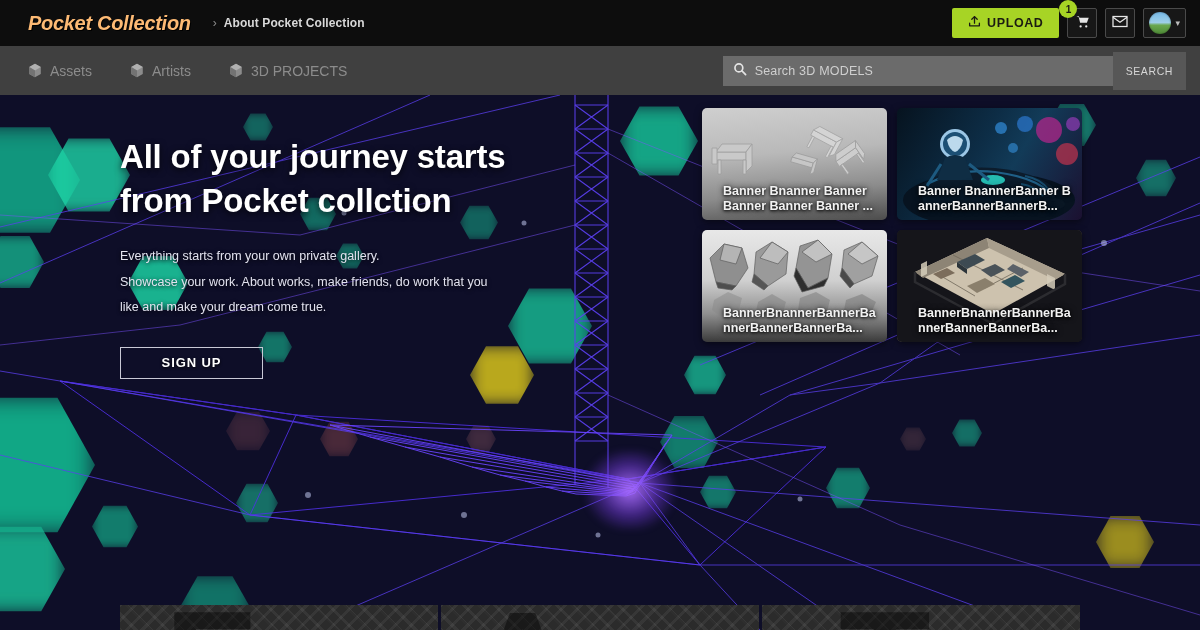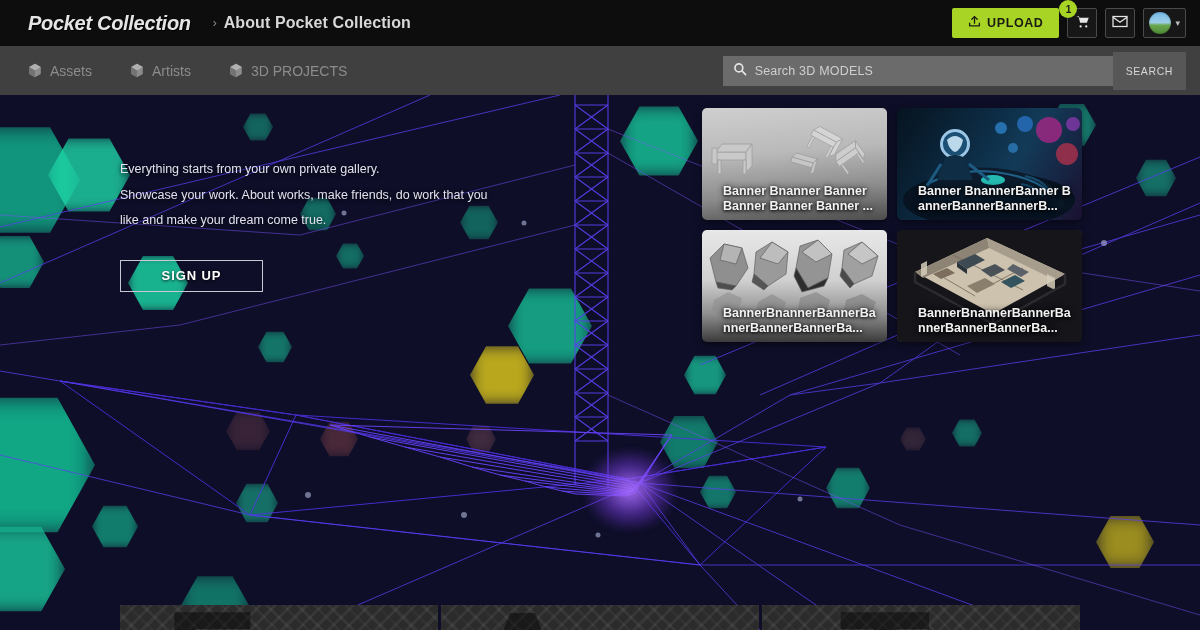--- a/index.html
+++ b/index.html
@@ -12,26 +12,26 @@
   }
   .page { position: relative; width: 1200px; height: 630px; overflow: hidden; }
 
   
   .topbar {
     position: absolute; top: 0; left: 0; width: 1200px; height: 46px;
     background: #0d0d0d; display: flex; align-items: center; z-index: 40;
   }
   .logo {
     margin-left: 28px; font-size: 20px; font-weight: bold; font-style: italic;
-    letter-spacing: -0.3px; color: #e5e5e5; white-space: nowrap;
+    letter-spacing: -0.3px; color: #fdba74; white-space: nowrap;
     text-shadow: 1px 1px 0 #000;
   }
   .crumb-sep { margin: 0 7px 0 22px; color: #8a8a8a; font-size: 12px; }
   .crumb {
-    font-size: 16px; color: #d8d8d8; font-weight: bold; letter-spacing: .1px;
+    font-size: 12px; color: #d8d8d8; font-weight: bold; letter-spacing: .1px;
     white-space: nowrap;
   }
   .top-right {
     margin-left: auto; margin-right: 14px; display: flex; align-items: center; gap: 8px;
   }
   .upload-btn {
     height: 30px; padding: 0 16px; display: flex; align-items: center; gap: 6px;
     background: #a7d425; color: #1b1b12; border: none; border-radius: 2px;
     font-size: 12.5px; font-weight: bold; letter-spacing: .6px; cursor: pointer;
     font-family: "Liberation Sans", sans-serif;
@@ -359,20 +359,24 @@
         <circle cx="800" cy="404" r="2.5" fill="#cfd7ff"></circle>
         <circle cx="308" cy="400" r="3" fill="#cfd7ff"></circle>
         <circle cx="1104" cy="148" r="3" fill="#cfd7ff"></circle>
         <circle cx="344" cy="118" r="2.5" fill="#cfd7ff"></circle>
         <circle cx="524" cy="128" r="2.5" fill="#cfd7ff"></circle>
       </g>
     </svg>
     <div class="glow-core"></div>
 
     <div class="hero-copy">
+      <div class="hero-title">
+        <div>All of your journey starts</div>
+        <div>from Pocket collction</div>
+      </div>
       <div class="hero-sub">
         <div>Everything starts from your own private gallery.</div>
         <div>Showcase your work. About works, make friends, do work that you</div>
         <div>like and make your dream come true.</div>
       </div>
       <button class="signup-btn">SIGN UP</button>
     </div>
 
     <div class="cards">
 

